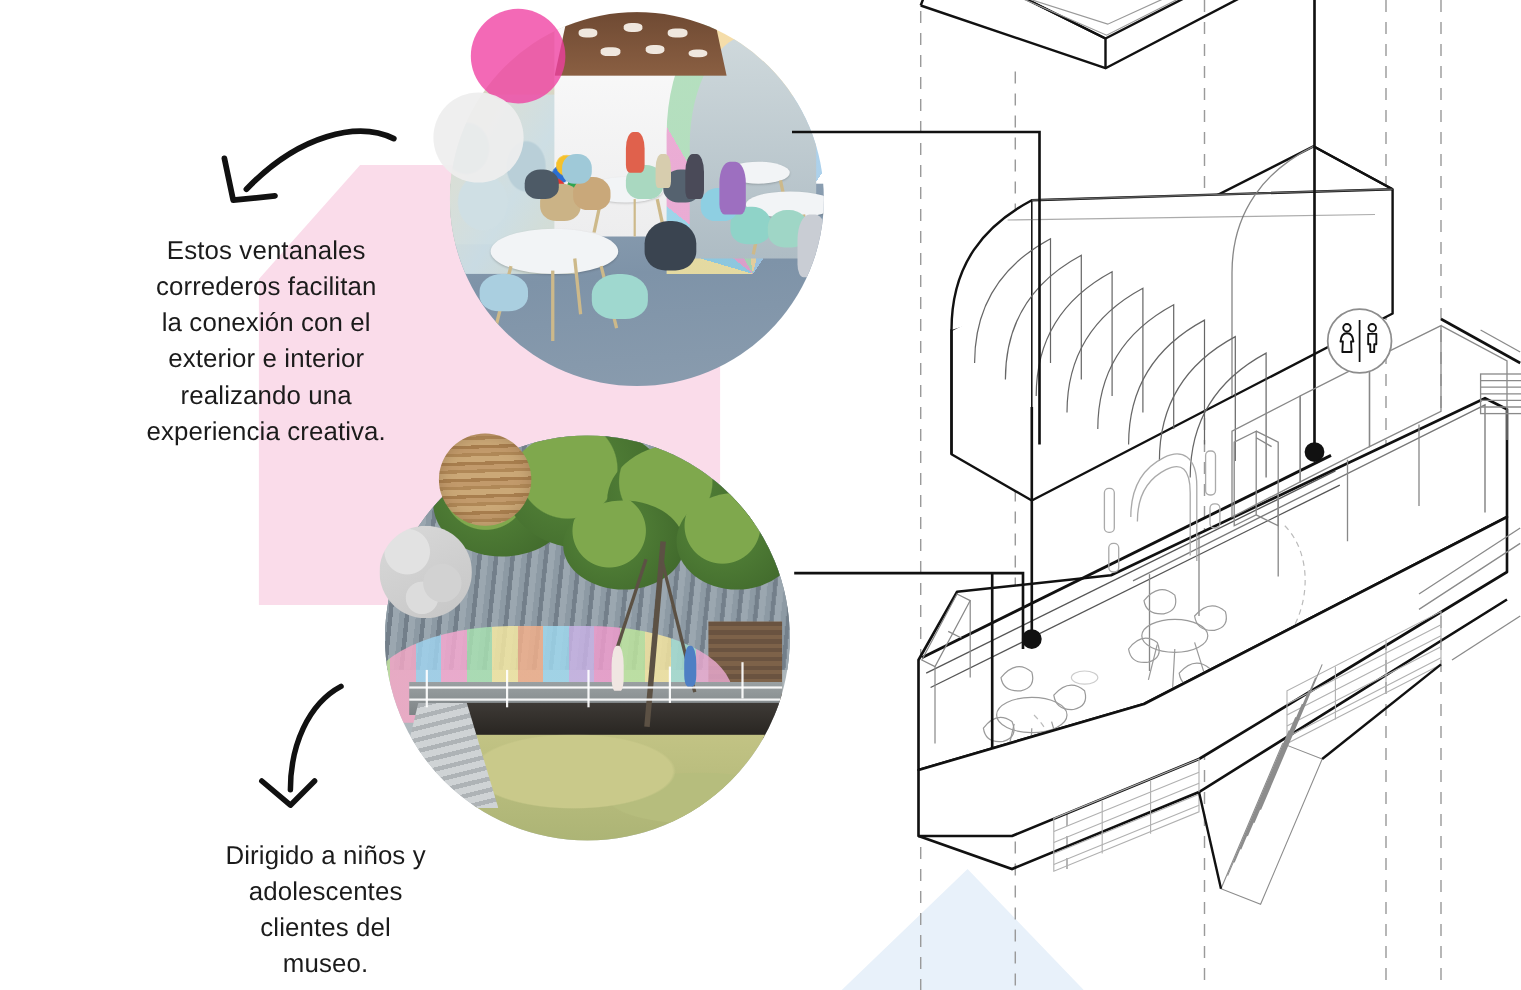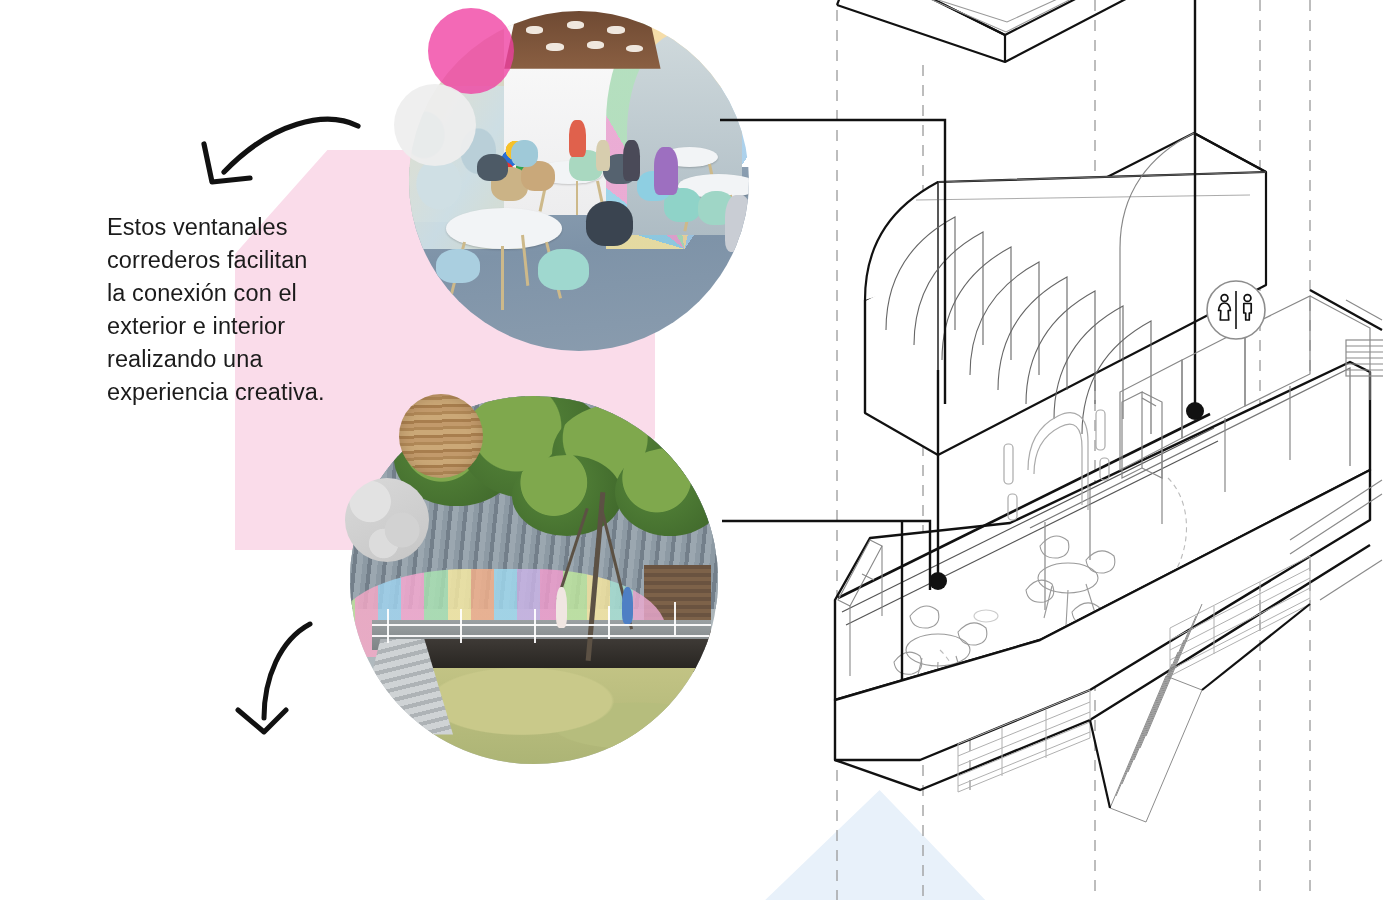--- a/index.html
+++ b/index.html
@@ -34,20 +34,21 @@
   }
 
   
   .textblock{
     z-index:30;
     color:#1b1b1b;
     font-size:23.5px;
     line-height:33px;
     letter-spacing:0.1px;
     white-space:pre-line;
+    text-align:center;
   }
   #text-top{ left:107px; top:211px; width:270px; }
   #text-bottom{ left:176px; top:761px; width:240px; }
 
   
   .arrow{z-index:31;}
 
   
   .photo{
     border-radius:50%;
@@ -445,14 +446,18 @@
     <path d="M10,96 L36,118 L58,96" fill="none" stroke="#111" stroke-width="5" stroke-linecap="round" stroke-linejoin="round"></path>
   </svg>
 
   <div class="abs textblock" id="text-top">Estos ventanales
 correderos facilitan
 la conexión con el
 exterior e interior
 realizando una
 experiencia creativa.</div>
 
+  <div class="abs textblock" id="text-bottom">Dirigido a niños y
+adolescentes
+clientes del
+museo.</div>
 
 </div>
 
 </body></html>

